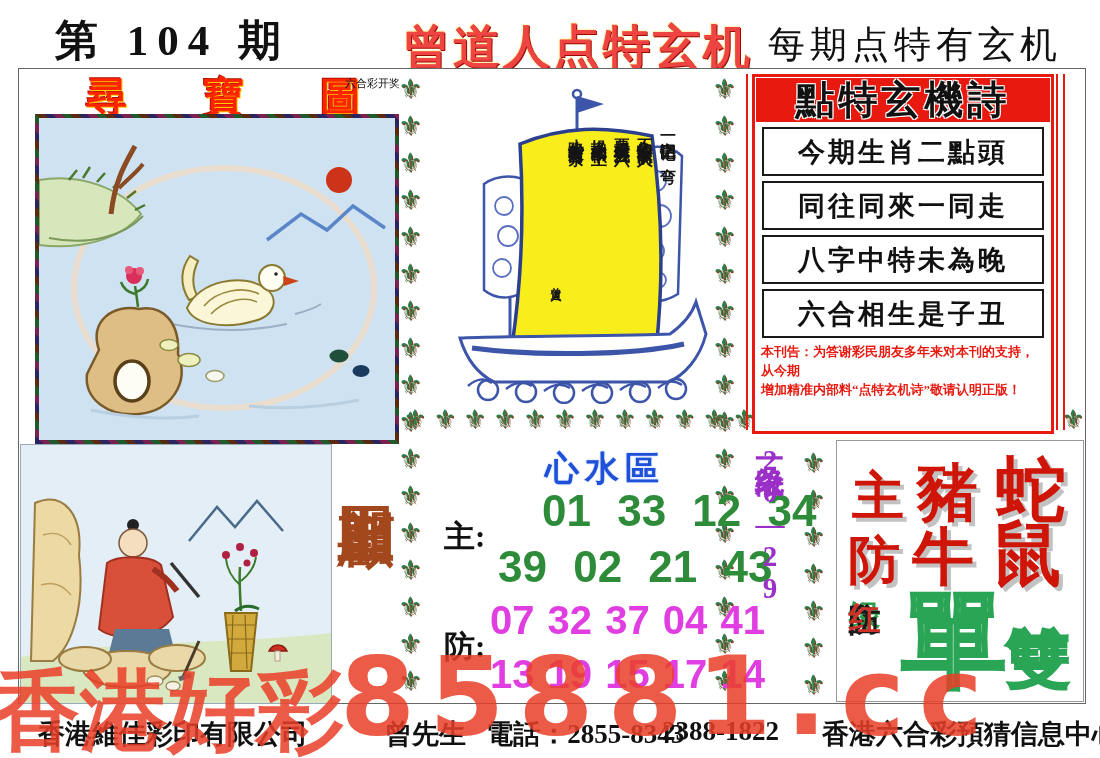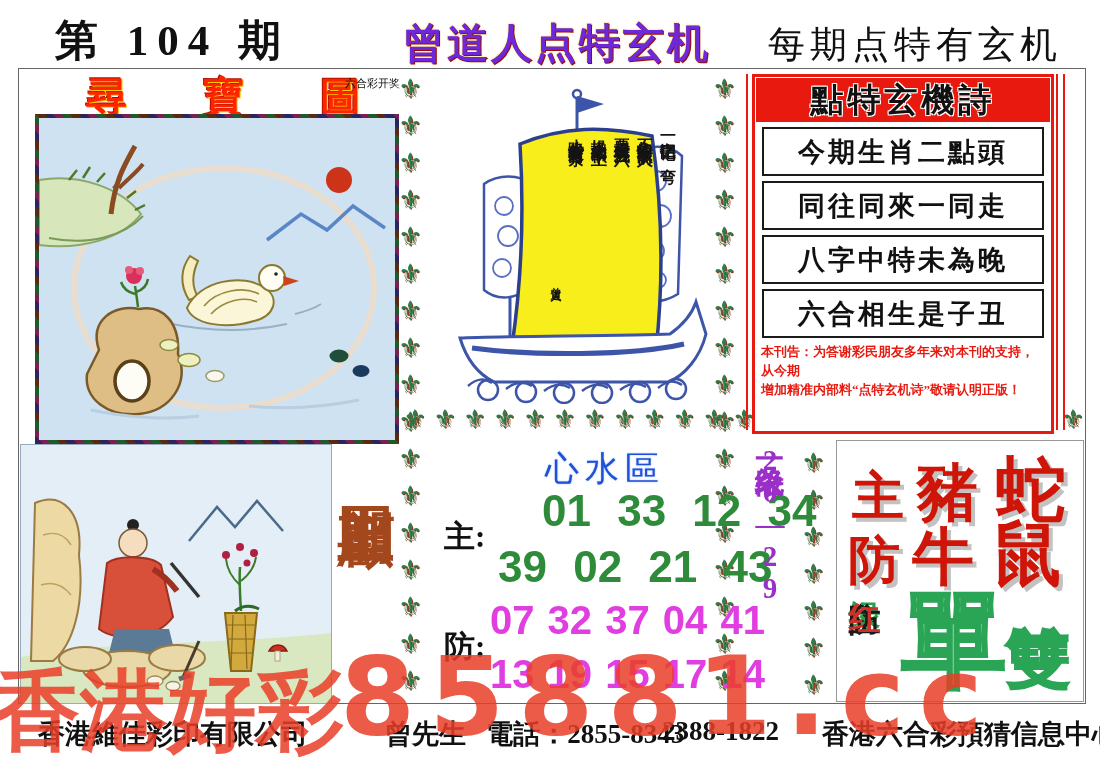--- a/index.html
+++ b/index.html
@@ -2,21 +2,21 @@
 <html><head>
 <meta charset="utf-8">
 <style>
   html,body{margin:0;padding:0;background:#fff;}
   #page{position:relative;width:1100px;height:758px;background:#fff;overflow:hidden;
         font-family:"Liberation Serif","DejaVu Serif",serif;}
   .abs{position:absolute;}
 
   
   .issue{left:55px;top:12px;font-size:43px;font-weight:bold;color:#111;letter-spacing:9px;}
-  .main-title{left:403px;top:16px;font-size:41px;font-weight:bold;color:#6d28d9;
+  .main-title{left:403px;top:16px;font-size:47px;font-weight:bold;color:#ef4444;
               letter-spacing:3px;text-shadow:1px 1px 0 #9a0a00,0 0 2px #ffcc00;}
   .sub-title{left:768px;top:20px;font-size:37px;font-weight:normal;color:#111;letter-spacing:5px;text-align:center;}
 
   
   .frame{left:18px;top:68px;width:1066px;height:634px;border:1px solid #666;background:#fff;}
 
   
   .treasure-title{left:86px;top:70px;font-size:41px;font-weight:bold;color:#ff2400;
                   letter-spacing:76px;text-shadow:1px 1px 0 #ffcc00,-1px -1px 0 #b01000;}
   .draw-note{left:345px;top:76px;font-size:11px;color:#111;font-family:"Liberation Sans",sans-serif;}
@@ -39,37 +39,37 @@
   .row-h{left:400px;top:400px;width:688px;}
 
   
   .boat{left:432px;top:86px;}
   .sail-text{left:468px;top:126px;width:208px;height:244px;writing-mode:vertical-rl;
              font-size:16px;font-weight:bold;color:#141414;line-height:1.0;}
   .sail-text .col{margin-left:7px;letter-spacing:2px;}
   .sail-sign{font-size:11px;padding-top:152px;letter-spacing:1px;}
 
   
-  .hw-title{left:500px;top:446px;width:210px;text-align:center;font-size:34px;font-weight:normal;
+  .hw-title{left:500px;top:446px;width:210px;text-align:center;font-size:34px;font-weight:bold;
             color:#1e50d8;letter-spacing:6px;text-shadow:0 0 2px #9ab8ff;}
   .num-label{font-size:31px;font-weight:bold;color:#111;}
   .lab-main{left:444px;top:516px;}
   .lab-guard{left:444px;top:626px;}
   .numrow{font-family:"Liberation Sans","DejaVu Sans",sans-serif;font-weight:bold;white-space:nowrap;}
   .num-main{color:#2e8b3a;font-size:44px;word-spacing:14px;}
   .r1{left:498px;top:486px;margin-left:44px;}
   .r2{left:498px;top:542px;}
   .num-guard{color:#e03ee0;font-size:40px;word-spacing:2px;}
   .r3{left:490px;top:598px;}
   .r4{left:490px;top:652px;}
 
   
   .poem-box{left:752px;top:74px;width:296px;height:354px;border:3px solid #e8190f;background:#fff;}
   .poem-head{margin:1px;height:44px;background:#e8190f;display:flex;align-items:center;justify-content:center;
-             font-size:33px;font-weight:bold;color:#111;letter-spacing:4px;
+             font-size:39px;font-weight:bold;color:#111;letter-spacing:4px;
              text-shadow:-1px -1px 0 #fff,1px -1px 0 #fff,-1px 1px 0 #fff,1px 1px 0 #fff;}
   .poem-line{margin:5px 7px;height:45px;border:2px solid #1a1a1a;display:flex;align-items:center;
              justify-content:center;font-size:27px;font-weight:bold;color:#111;letter-spacing:3px;}
   .notice{margin:3px 6px;color:#e8190f;font-size:13px;font-weight:bold;line-height:1.45;}
   .redline{width:2px;background:#e8190f;top:74px;height:356px;}
   .rl1{left:746px;} .rl2{left:1056px;} .rl3{left:1063px;}
 
   
   .kill{left:751px;top:444px;width:38px;height:262px;writing-mode:vertical-rl;text-orientation:upright;
         font-size:29px;font-weight:bold;color:#9b30c8;line-height:38px;}

